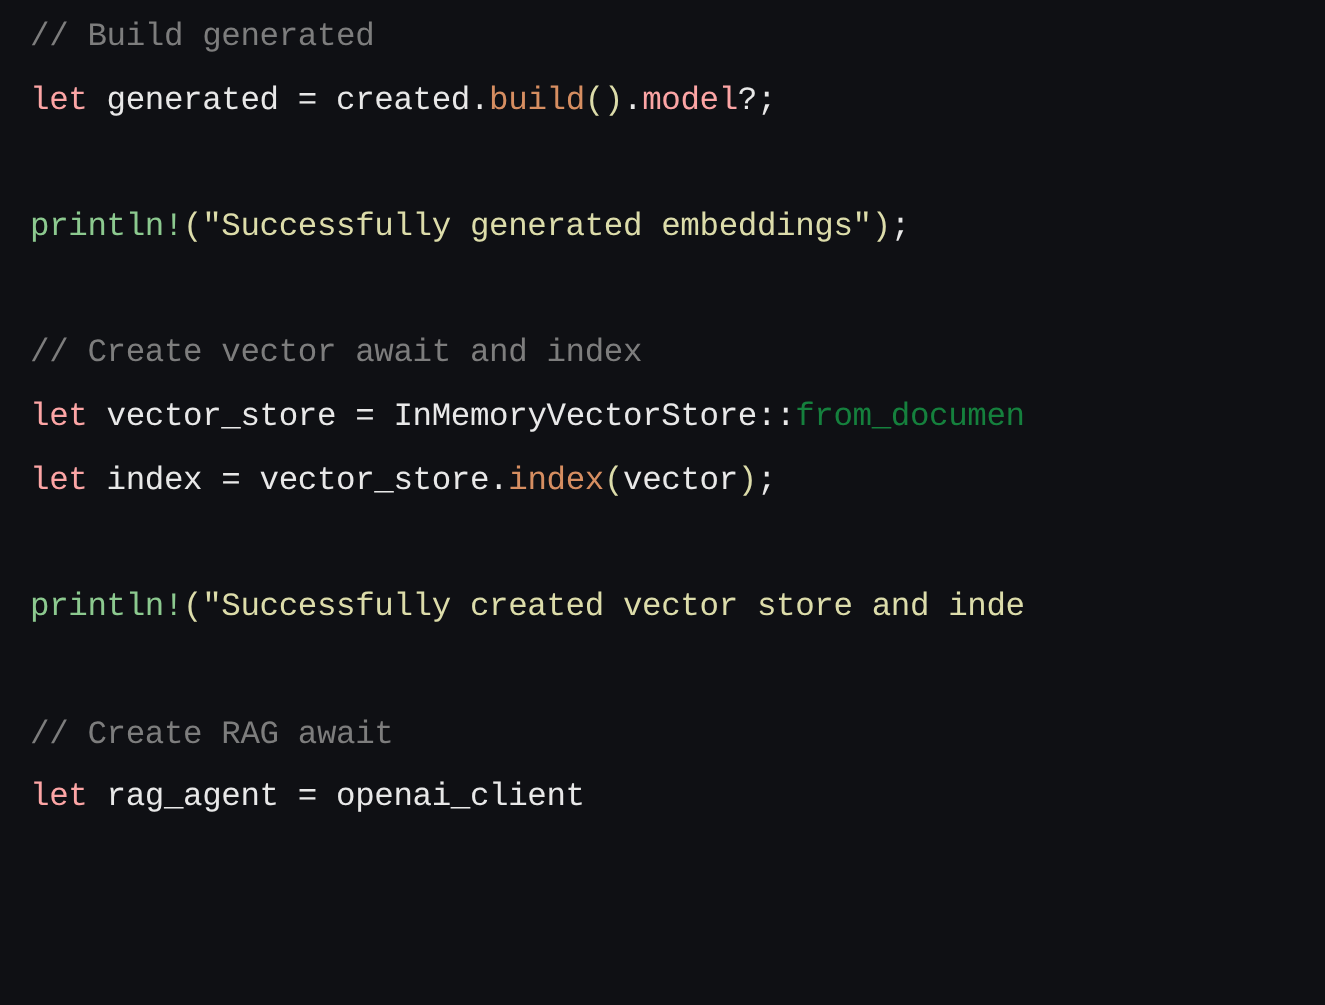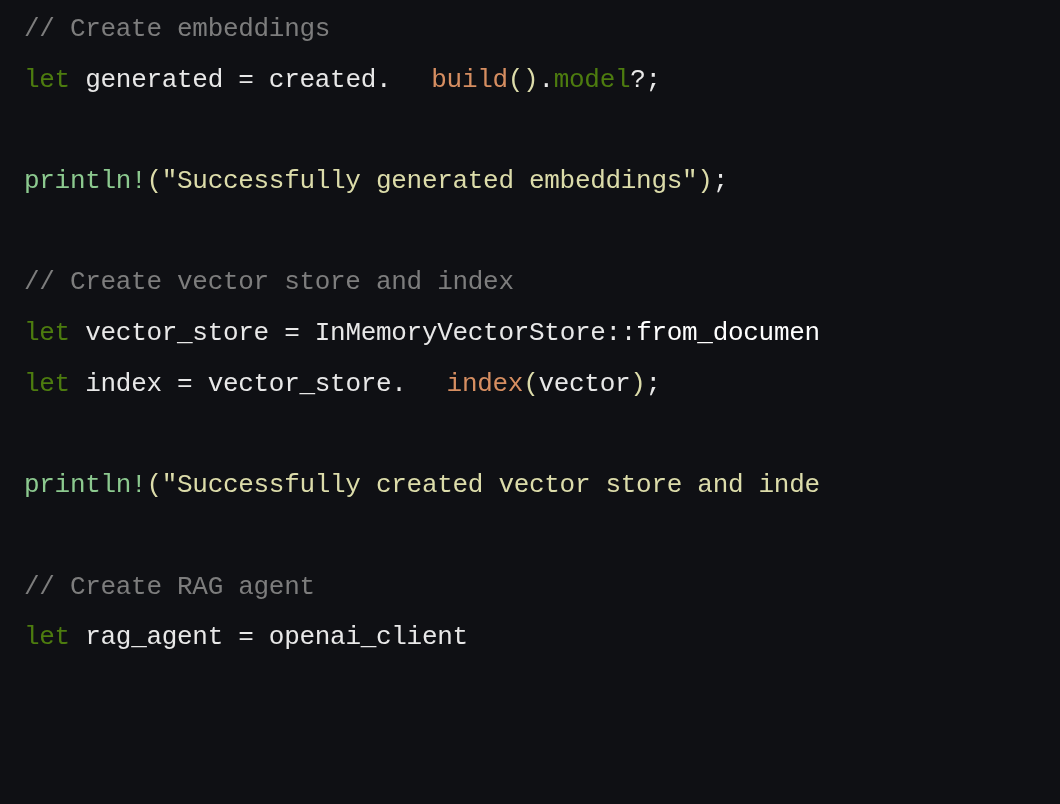--- a/index.html
+++ b/index.html
@@ -20,37 +20,37 @@
       font-stretch: condensed;
       letter-spacing: -0.3px;
     }
     pre {
       white-space: pre;
       font-family: inherit;
       padding-left: 24px;
       padding-top: 4px;
     }
     .comment { color: #7d7d7d; }
-    .keyword { color: #4d7c0f; }
+    .keyword { color: #fca5a5; }
     .identifier { color: #e8e8e8; }
-    .function { color: #d68e61; margin-left: 40px; }
+    .function { color: #d68e61; }
     .punct { color: #e8e8e8; }
     .paren { color: #dcdcaa; }
     .macro { color: #8cc98f; }
     .string { color: #dcdcaa; }
-    .static-method { color: #ffffff; }
+    .static-method { color: #15803d; }
   </style>
 </head>
 <body>
 
-<pre><span class="comment">// Create embeddings</span>
+<pre><span class="comment">// Build generated</span>
 <span class="keyword">let</span><span class="identifier"> generated </span><span class="punct">=</span><span class="identifier"> created</span><span class="punct">.</span><span class="function">build</span><span class="paren">()</span><span class="punct">.</span><span class="keyword">model</span><span class="punct">?</span><span class="punct">;</span>
 <span></span>
 <span class="macro">println!</span><span class="paren">(</span><span class="string">"Successfully generated embeddings"</span><span class="paren">)</span><span class="punct">;</span>
 <span></span>
-<span class="comment">// Create vector store and index</span>
+<span class="comment">// Create vector await and index</span>
 <span class="keyword">let</span><span class="identifier"> vector_store </span><span class="punct">=</span><span class="identifier"> InMemoryVectorStore</span><span class="punct">::</span><span class="static-method">from_documen</span>
 <span class="keyword">let</span><span class="identifier"> index </span><span class="punct">=</span><span class="identifier"> vector_store</span><span class="punct">.</span><span class="function">index</span><span class="paren">(</span><span class="identifier">vector</span><span class="paren">)</span><span class="punct">;</span>
 <span></span>
 <span class="macro">println!</span><span class="paren">(</span><span class="string">"Successfully created vector store and inde</span>
 <span></span>
-<span class="comment">// Create RAG agent</span>
+<span class="comment">// Create RAG await</span>
 <span class="keyword">let</span><span class="identifier"> rag_agent </span><span class="punct">=</span><span class="identifier"> openai_client</span></pre>
 
 </body></html>

